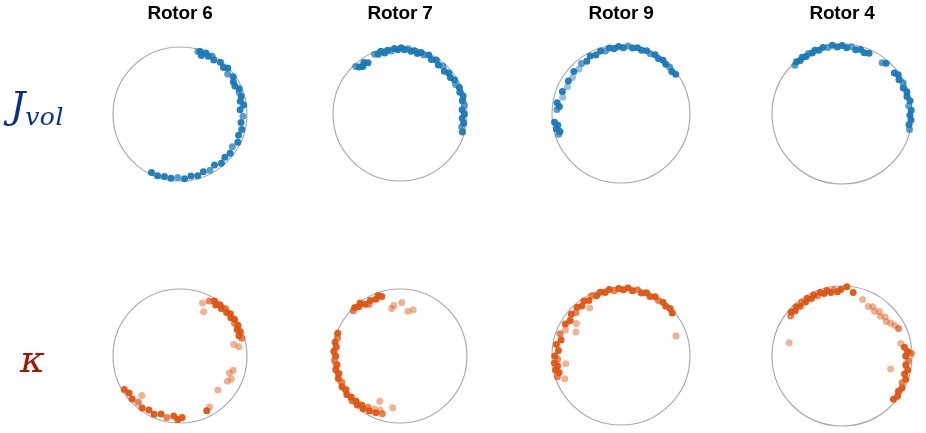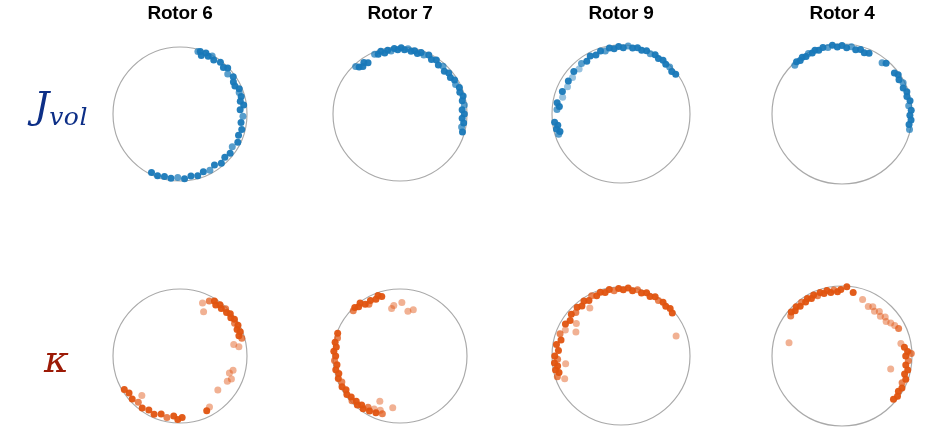--- a/index.html
+++ b/index.html
@@ -25,21 +25,20 @@
     top:2px;
     width:180px;
   }
 
   .row-label{
     position:absolute;
     font-family:"DejaVu Serif","Liberation Serif",serif;
     font-style:italic;
     white-space:nowrap;
     line-height:1;
-    margin-left:24px;
   }
   .row-label .base{font-size:38px;}
   .row-label .sub{font-size:25px;vertical-align:-0.28em;letter-spacing:0.5px;}
   .row-label.jvol{color:#0d2f87;}
   .row-label.kappa{color:#9c1a06;font-size:40px;}
 
   .panel{position:absolute;}
   .panel svg{display:block;overflow:visible;}
   .ring{fill:none;stroke:#a9a9a9;stroke-width:1.15;}
   .pt{stroke:none;}

